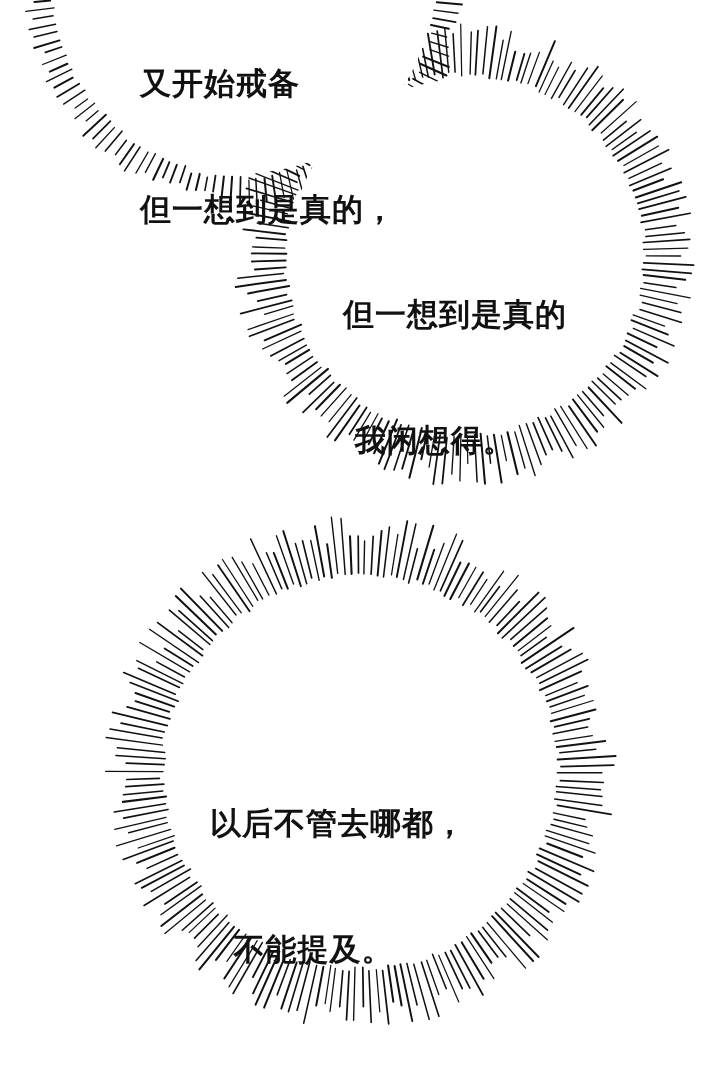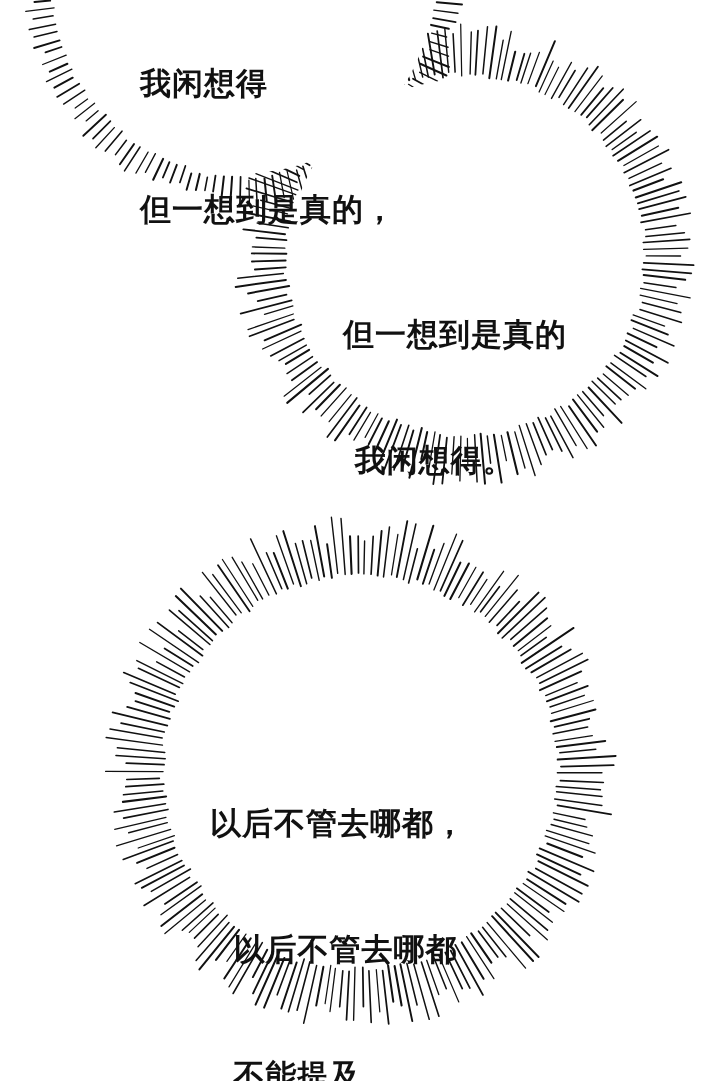--- a/index.html
+++ b/index.html
@@ -529,26 +529,25 @@
       <line x1="559.8" y1="752.7" x2="595.8" y2="749.2" stroke="#111111" stroke-width="1.47" stroke-linecap="round"></line>
       <line x1="557.7" y1="759.6" x2="615.6" y2="755.9" stroke="#111111" stroke-width="2.03" stroke-linecap="round"></line>
       <line x1="560.9" y1="766.6" x2="613.7" y2="765.2" stroke="#111111" stroke-width="1.69" stroke-linecap="round"></line>
     </g>
     <circle cx="245" cy="-15" r="188" fill="#ffffff"></circle>
     <circle cx="465" cy="255" r="176" fill="#ffffff"></circle>
     <circle cx="360" cy="772" r="193" fill="#ffffff"></circle>
   </svg>
 
 <div class="bubble-text" style="left:140px;top:-22px;">
-  <span class="line">我闲想得</span>
+  <span class="line">又开始戒备</span>
   <span class="line">但一想到是真的，</span>
 </div>
 
-<div class="bubble-text" style="left:343px;top:229px;">
+<div class="bubble-text" style="left:343px;top:209px;">
   <span class="line">但一想到是真的</span>
   <span class="line"> 我闲想得。</span>
 </div>
 
 <div class="bubble-text" style="left:210px;top:718px;">
   <span class="line">以后不管去哪都，</span>
-  <span class="line">  以后不管去哪都</span>
   <span class="line">  不能提及。</span>
 </div>
 
 </body></html>

